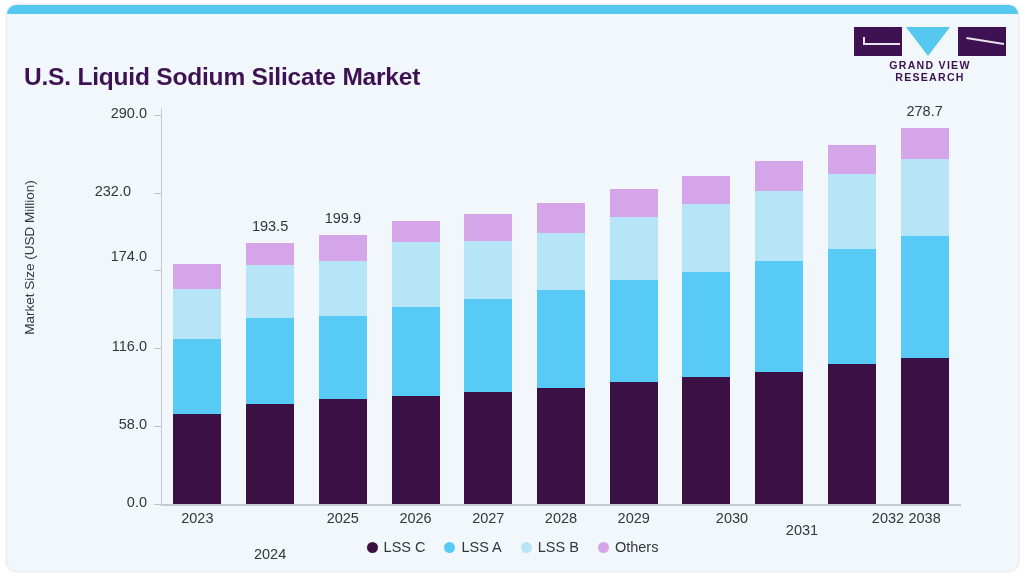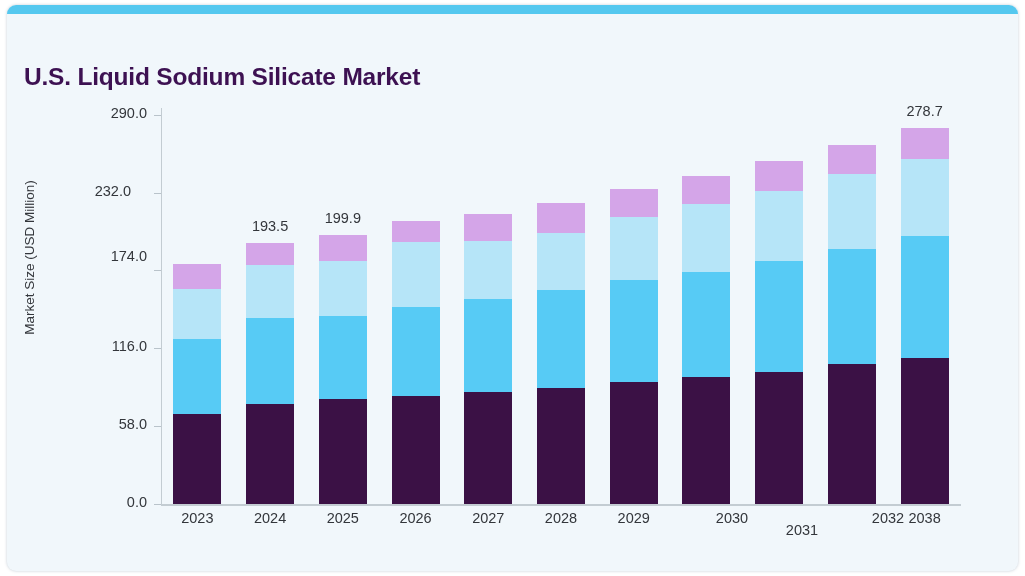--- a/index.html
+++ b/index.html
@@ -80,20 +80,33 @@
   .lg-label{font-size:14.5px;color:#33363b;}
 </style>
 </head>
 <body>
 
 <div class="card">
   <div class="topbar"></div>
 
   <div class="title">U.S. Liquid Sodium Silicate Market</div>
 
+  <div class="logo">
+    <div class="logo-marks">
+      <div class="lm left">
+        <div class="vtick"></div>
+          <div class="hline"></div>
+      </div>
+      <div class="ltri"></div>
+      <div class="lm right">
+        <div class="hline"></div>
+      </div>
+    </div>
+    <div class="logo-text">GRAND VIEW RESEARCH</div>
+  </div>
 
   <div class="plot" id="plot">
     <div class="ylabel">Market Size (USD Million)</div>
     <div class="axis-v"></div>
     <div class="axis-h"></div>
   <div class="ytick" style="left: 52px; top: 488.7px;">0.0</div>
       <div class="ytickmark" style="top: 498.7px;"></div>
       <div class="ytick" style="left: 52px; top: 410.96px;">58.0</div>
       <div class="ytickmark" style="top: 420.96px;"></div>
       <div class="ytick" style="left: 52px; top: 333.22px;">116.0</div>
@@ -110,21 +123,21 @@
         <div class="seg" style="height: 49.9949px; bottom: 164.46px; background: rgb(182, 229, 248);"></div>
         <div class="seg" style="height: 25.6006px; bottom: 214.455px; background: rgb(212, 165, 232);"></div>
       </div>
       <div class="xtick" style="left: 160.364px;">2023</div>
       <div class="bar" style="left: 239.091px; bottom: 67.3px; height: 260.429px;">
         <div class="seg" style="height: 99.4536px; bottom: 0px; background: rgb(59, 17, 69);"></div>
         <div class="seg" style="height: 85.9161px; bottom: 99.4536px; background: rgb(87, 203, 245);"></div>
         <div class="seg" style="height: 53.3457px; bottom: 185.37px; background: rgb(182, 229, 248);"></div>
         <div class="seg" style="height: 21.7136px; bottom: 238.715px; background: rgb(212, 165, 232);"></div>
       </div>
-      <div class="xtick" style="left: 233.091px;">2024</div>
+      <div class="xtick" style="left: 233.091px; margin-top: 36px;">2024</div>
       <div class="dlabel" style="left: 228.091px; top: 213.271px;">193.5</div>
       <div class="bar" style="left: 311.818px; bottom: 67.3px; height: 269.141px;">
         <div class="seg" style="height: 104.413px; bottom: 0px; background: rgb(59, 17, 69);"></div>
         <div class="seg" style="height: 83.2354px; bottom: 104.413px; background: rgb(87, 203, 245);"></div>
         <div class="seg" style="height: 55.4903px; bottom: 187.648px; background: rgb(182, 229, 248);"></div>
         <div class="seg" style="height: 26.0027px; bottom: 243.139px; background: rgb(212, 165, 232);"></div>
       </div>
       <div class="xtick" style="left: 305.818px;">2025</div>
       <div class="dlabel" style="left: 300.818px; top: 204.559px;">199.9</div>
       <div class="bar" style="left: 384.545px; bottom: 67.3px; height: 282.813px;">
@@ -179,13 +192,31 @@
       <div class="bar" style="left: 893.636px; bottom: 67.3px; height: 376.101px;">
         <div class="seg" style="height: 145.427px; bottom: 0px; background: rgb(59, 17, 69);"></div>
         <div class="seg" style="height: 122.776px; bottom: 145.427px; background: rgb(87, 203, 245);"></div>
         <div class="seg" style="height: 76.1316px; bottom: 268.203px; background: rgb(182, 229, 248);"></div>
         <div class="seg" style="height: 31.7662px; bottom: 344.335px; background: rgb(212, 165, 232);"></div>
       </div>
       <div class="xtick" style="left: 887.636px;">2038</div>
       <div class="dlabel" style="left: 882.636px; top: 97.5992px;">278.7</div>
     </div>
 
+  <div class="legend" id="legend">
+      <div class="lg-item">
+        <div class="dot" style="background: rgb(59, 17, 69);"></div>
+        <div class="lg-label">LSS C</div>
+      </div>
+      <div class="lg-item">
+        <div class="dot" style="background: rgb(87, 203, 245);"></div>
+        <div class="lg-label">LSS A</div>
+      </div>
+      <div class="lg-item">
+        <div class="dot" style="background: rgb(182, 229, 248);"></div>
+        <div class="lg-label">LSS B</div>
+      </div>
+      <div class="lg-item">
+        <div class="dot" style="background: rgb(212, 165, 232);"></div>
+        <div class="lg-label">Others</div>
+      </div>
+    </div>
 </div>
 
 </body></html>

